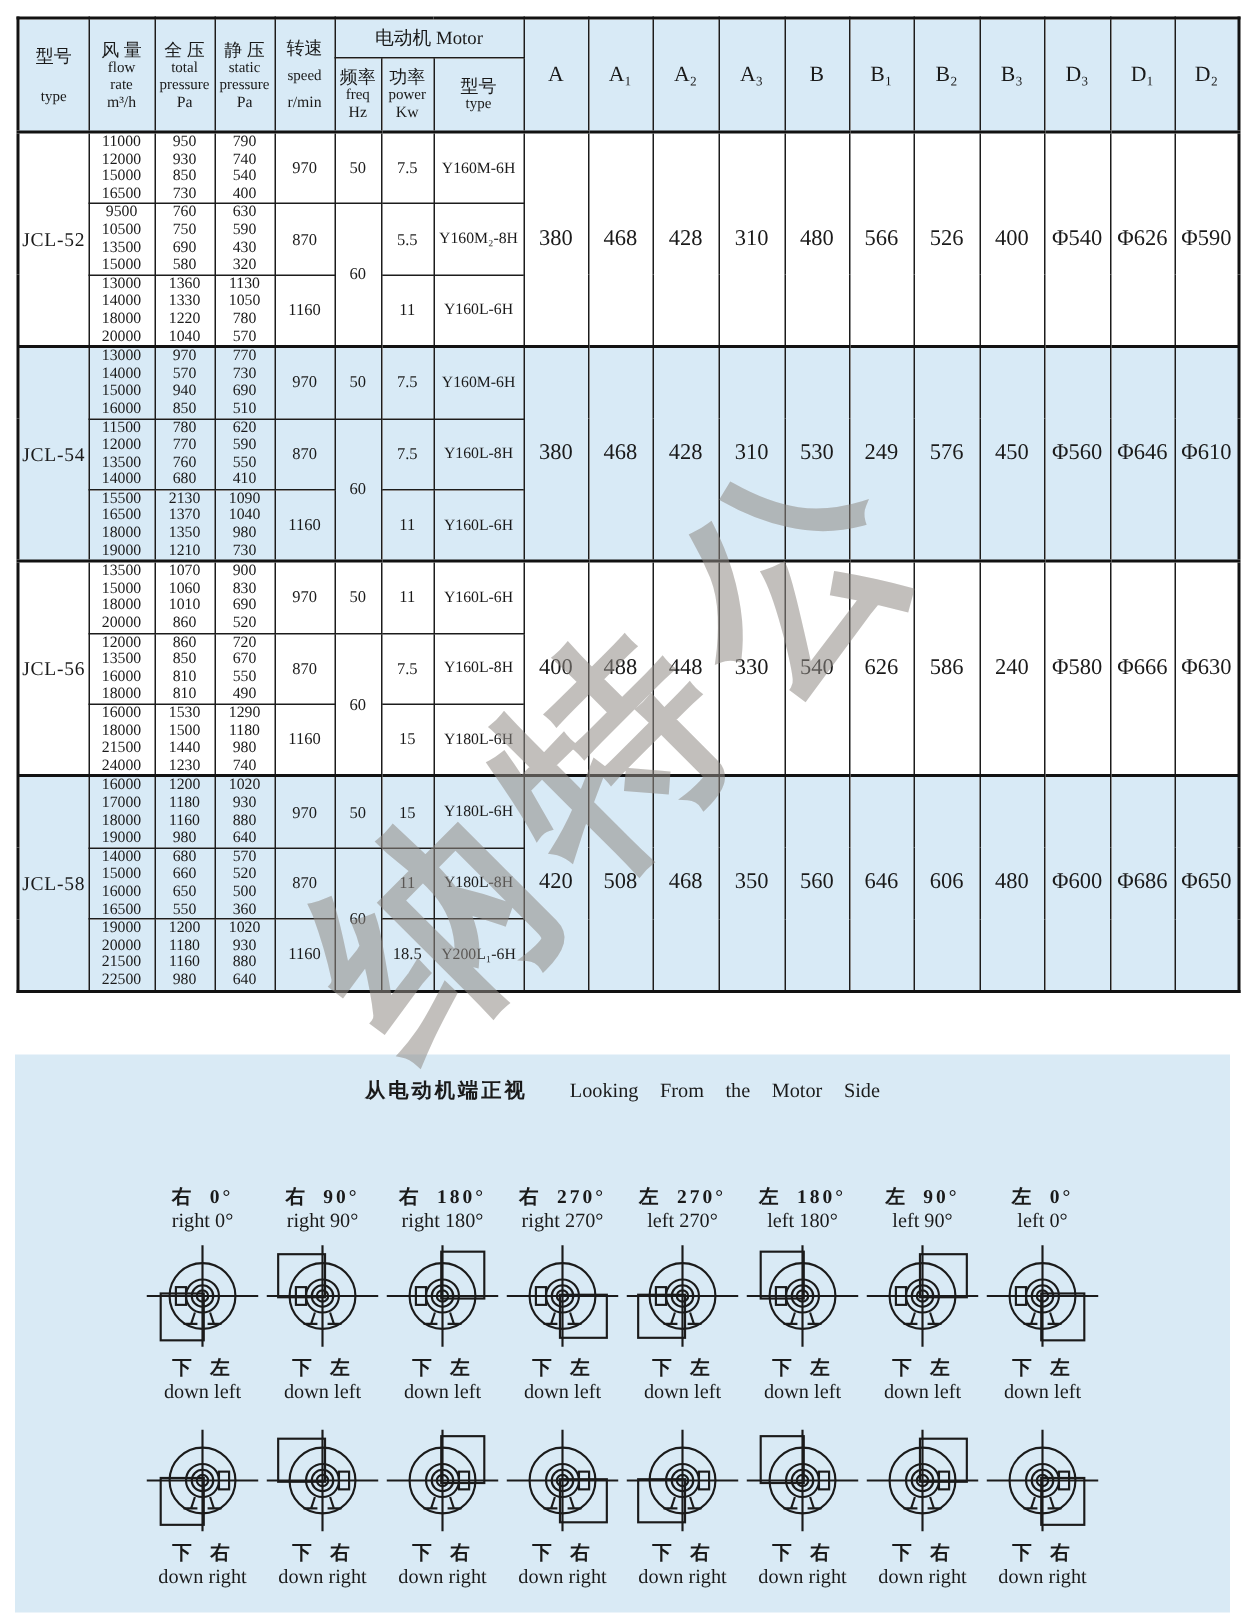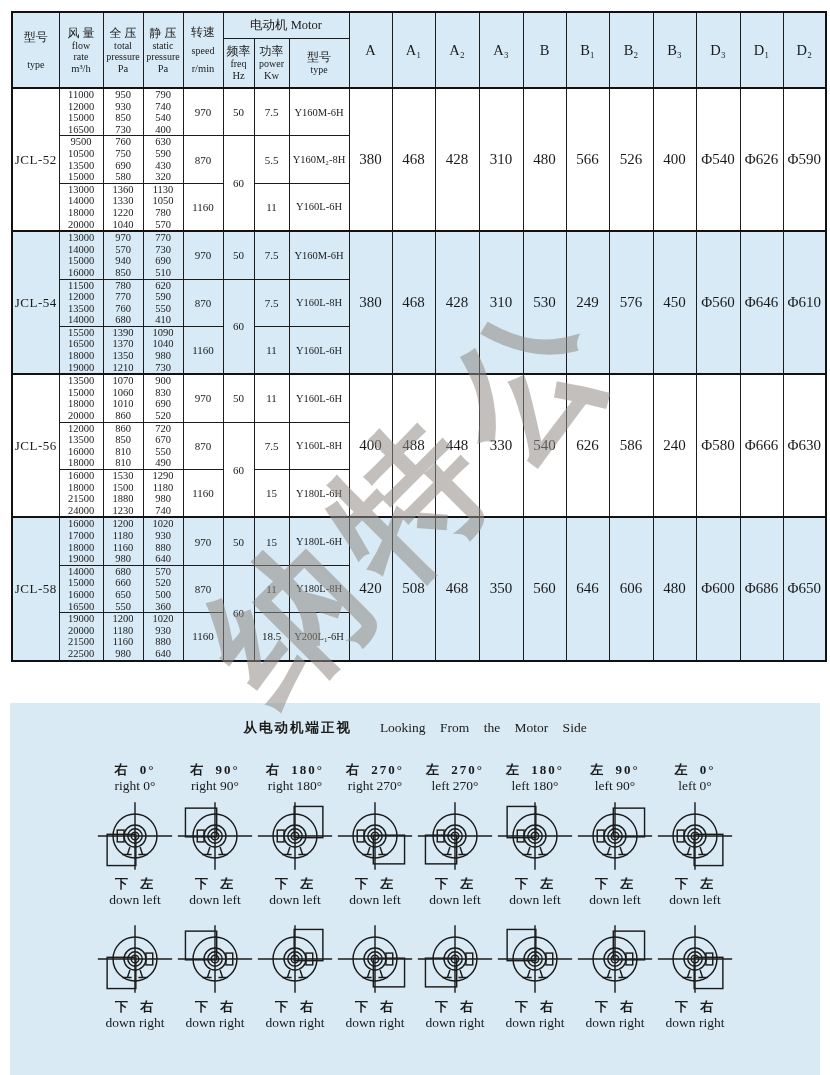--- a/index.html
+++ b/index.html
@@ -52,21 +52,21 @@
   
   .panel{
     position:absolute;left:10px;top:692px;width:810px;height:383px;
     background:#d9eaf5;
   }
   .panel-title{text-align:center;margin-top:15px;height:20px;}
   .pt-zh{font-weight:bold;font-size:13.5px;letter-spacing:2px;margin-right:28px;}
   .pt-en{font-size:13.5px;word-spacing:11px;text-align:center;}
 
   .diagram-grid{display:flex;justify-content:center;gap:1px;margin-top:24px;}
-  .diagram-column{width:79px;display:flex;flex-direction:column;align-items:center;}
+  .diagram-column{width:79px;display:flex;flex-direction:column;align-items:center;margin-top:28px;}
   .angle-label,.pos-label{text-align:center;}
   .al-zh,.pl-zh{display:block;font-weight:bold;font-size:13px;line-height:16px;word-spacing:5px;letter-spacing:2px;}
   .al-en,.pl-en{display:block;font-size:13.5px;line-height:16px;}
   .pos-label.r1{margin-bottom:9px;text-align:center;}
   svg.fan{width:76px;height:80px;margin-top:2px;display:block;}
 </style>
 </head>
 <body>
 
 <div class="page">
@@ -297,21 +297,21 @@
           <td class="motor-c">Y160L-8H</td>
         </tr>
         <tr class="shaded">
           <td>
             <span class="ln">15500</span>
             <span class="ln">16500</span>
             <span class="ln">18000</span>
             <span class="ln">19000</span>
           </td>
           <td>
-            <span class="ln">1390</span>
+            <span class="ln">2130</span>
             <span class="ln">1370</span>
             <span class="ln">1350</span>
             <span class="ln">1210</span>
           </td>
           <td>
             <span class="ln">1090</span>
             <span class="ln">1040</span>
             <span class="ln">980</span>
             <span class="ln">730</span>
           </td>
@@ -382,21 +382,21 @@
         <tr class="">
           <td>
             <span class="ln">16000</span>
             <span class="ln">18000</span>
             <span class="ln">21500</span>
             <span class="ln">24000</span>
           </td>
           <td>
             <span class="ln">1530</span>
             <span class="ln">1500</span>
-            <span class="ln">1880</span>
+            <span class="ln">1440</span>
             <span class="ln">1230</span>
           </td>
           <td>
             <span class="ln">1290</span>
             <span class="ln">1180</span>
             <span class="ln">980</span>
             <span class="ln">740</span>
           </td>
           <td class="speed-c">1160</td>
           <td class="power-c">15</td>

